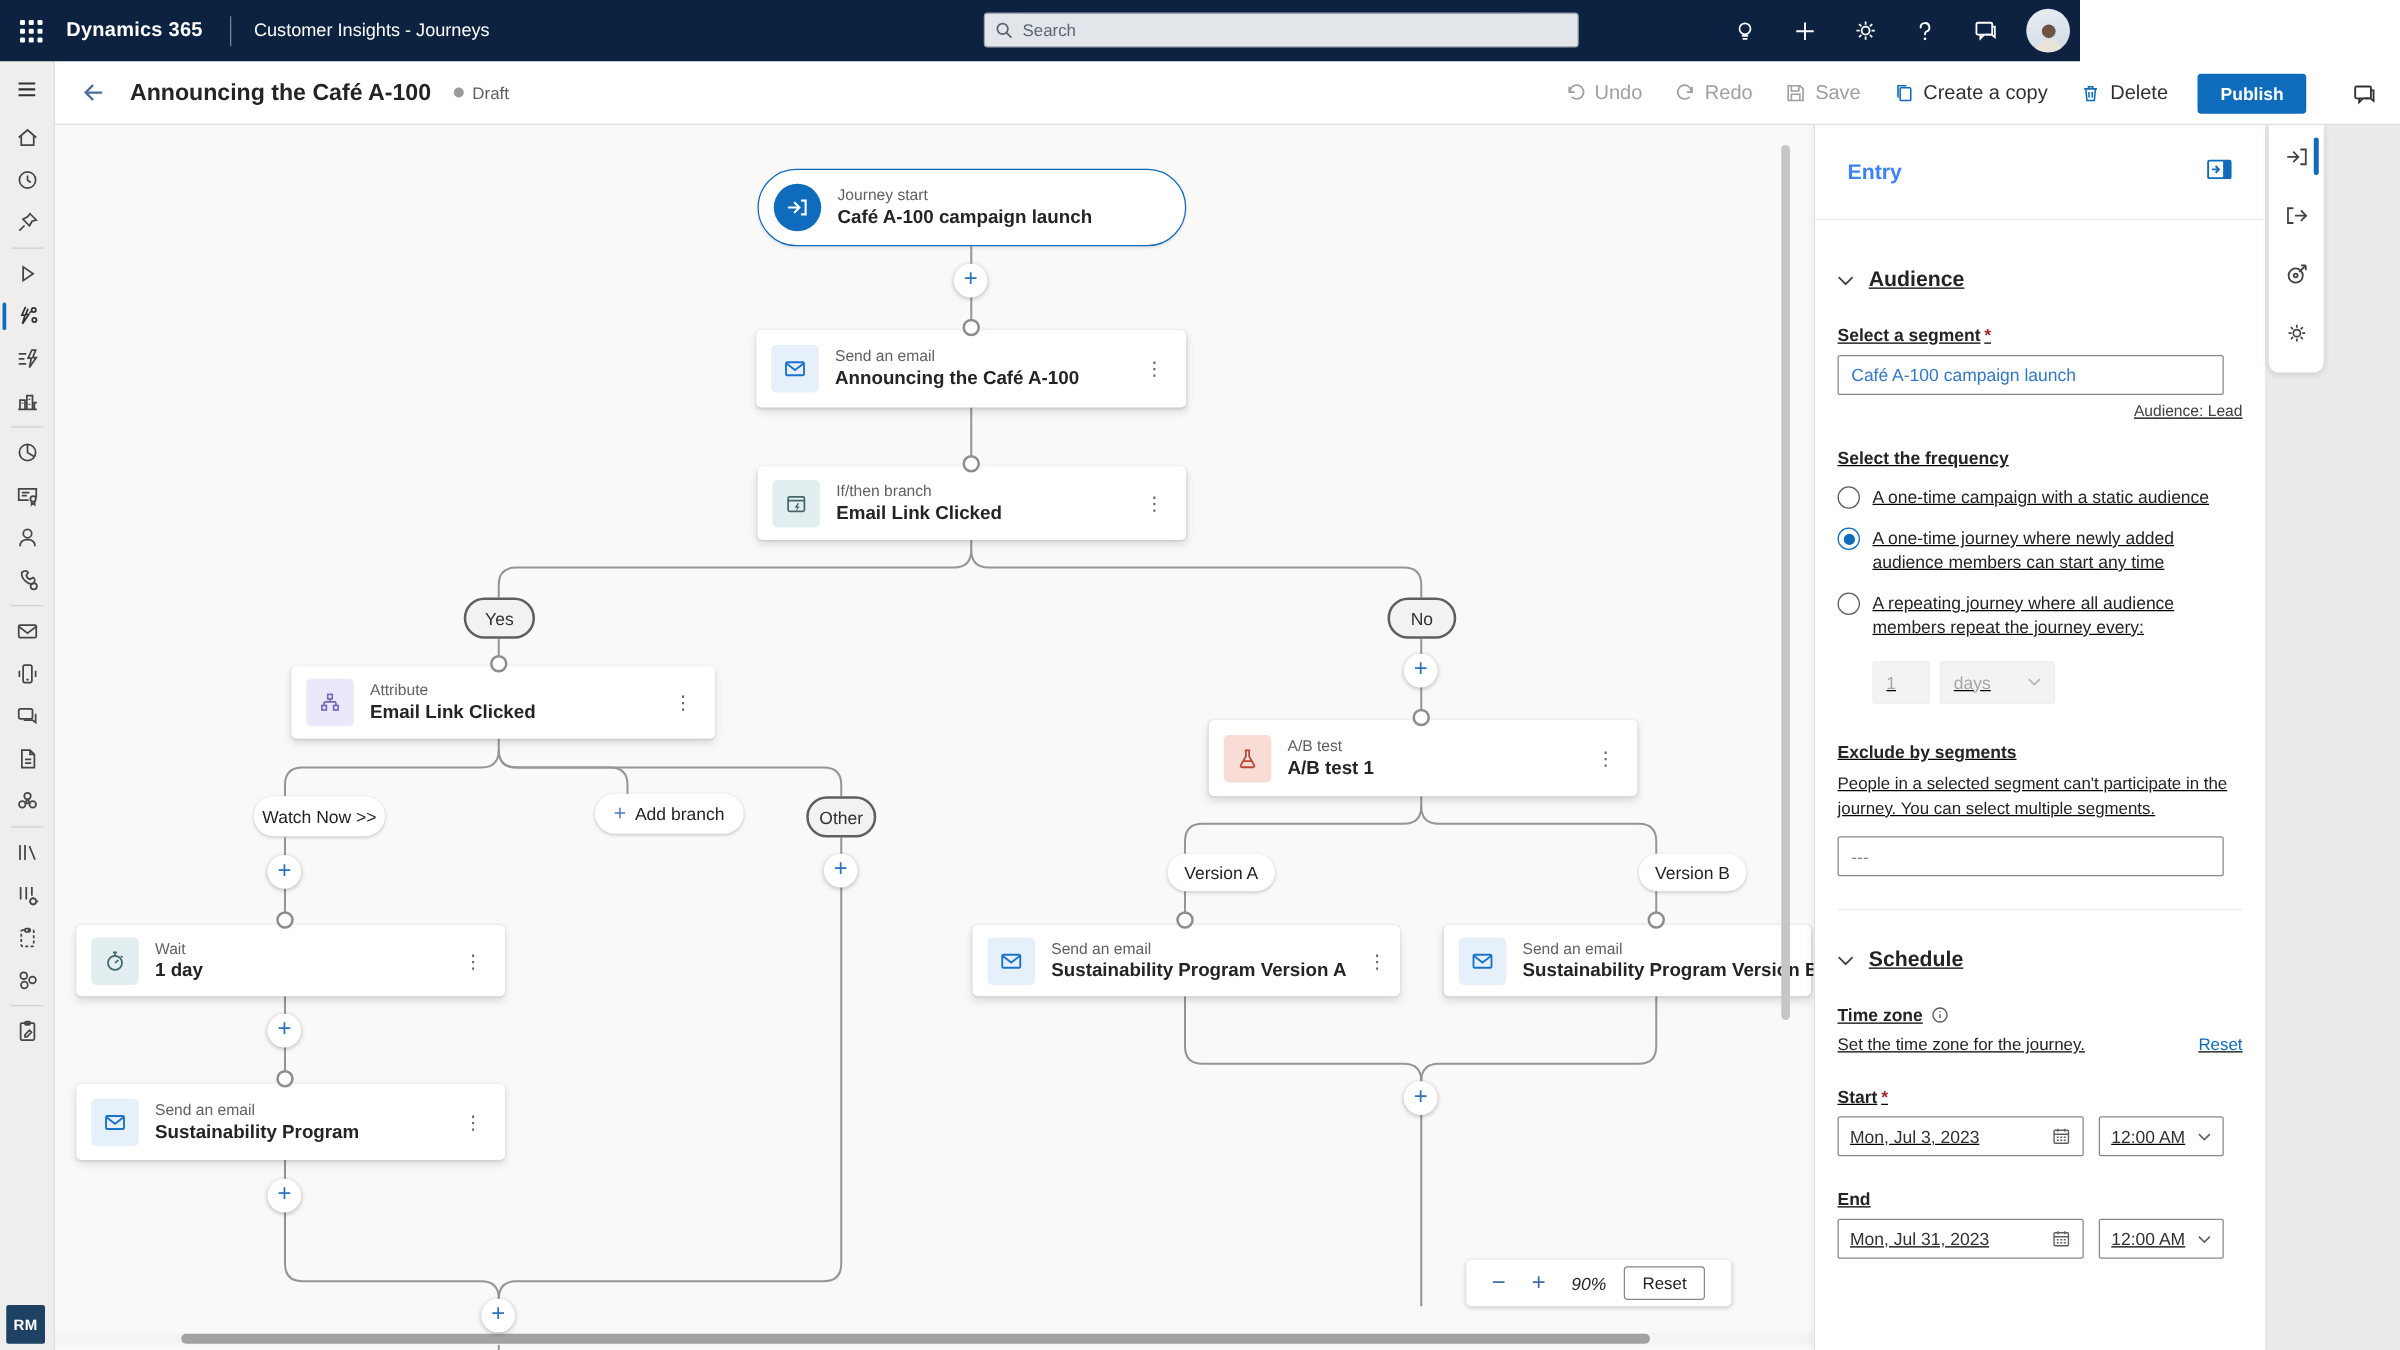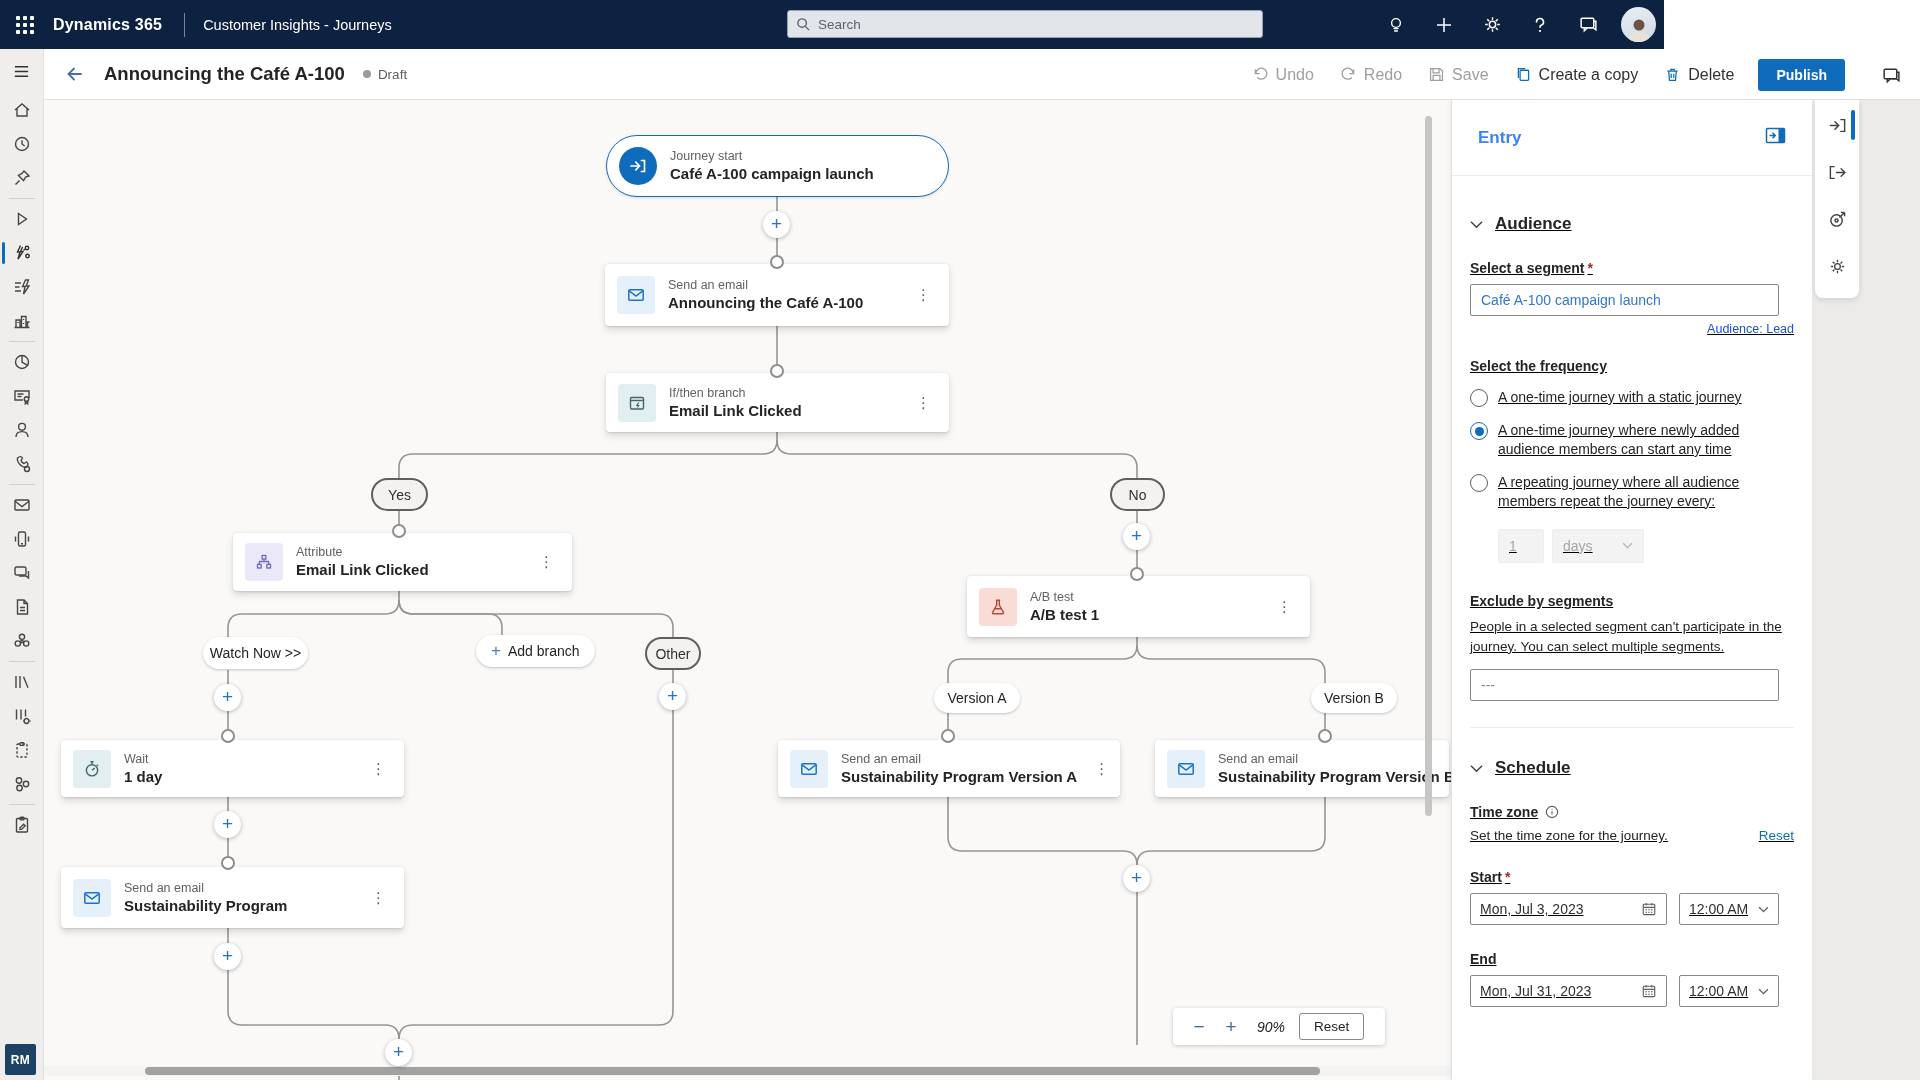--- a/index.html
+++ b/index.html
@@ -76,21 +76,21 @@
   .panel { position:absolute; left:1451px; top:100px; width:361px; height:980px; background:#fff; border-left:1px solid #e1dfdd; box-shadow:-2px 0 6px rgba(0,0,0,.05); z-index:10; }
   .panel-inner { padding:0 18px;text-decoration:underline; }
   .panel-head { display:flex; align-items:center; justify-content:space-between; height:76px; padding:0 26px; border-bottom:1px solid #ececec; }
   .panel-title { font-size:17px; font-weight:700; color:#3b82f6; }
   .section-head { display:flex; align-items:center; gap:12px; margin-top:38px; cursor:pointer; }
   .section-title { font-size:17px; font-weight:700; color:#242424; }
   .field-label { font-size:14px; font-weight:700; color:#242424; margin-top:26px; }
   .req { color:#a4262c; margin-left:3px; }
   .text-input { width:309px; height:32px; border:1px solid #8a8886; border-radius:2px; padding:0 10px; font-size:14px; font-family:inherit; color:#323130; margin-top:8px; background:#fff; }
   .text-input.blue { color:#3178c6; }
-  .hint-right { text-align:right; font-size:12.5px; color:#1d4ed8; margin-top:6px; }
+  .hint-right { text-align:right; font-size:12.5px; color:#404040; margin-top:6px; }
   .radio-row { display:flex; align-items:flex-start; gap:10px; margin-top:14px; cursor:pointer; }
   .radio { width:18px; height:18px; border-radius:50%; border:1.5px solid #605e5c; background:#fff; flex:0 0 auto; margin-top:1px; }
   .radio.on { border-color:#0f6cbd; position:relative; }
   .radio.on::after { content:""; position:absolute; left:3.5px; top:3.5px; width:9px; height:9px; border-radius:50%; background:#0f6cbd; }
   .radio-text { font-size:14px; color:#242424; line-height:1.35; max-width:278px; }
   .repeat-row { display:flex; gap:8px; margin:18px 0 0 28px; }
   .mini-input { width:46px; height:34px; background:#f3f3f3; border:1px solid #ededed; border-radius:2px; color:#a6a6a6; font-size:14px; padding:0 10px; font-family:inherit; }
   .mini-select { width:92px; height:34px; background:#f3f3f3; border:1px solid #ededed; border-radius:2px; color:#a6a6a6; font-size:14px; display:flex; align-items:center; justify-content:space-between; padding:0 10px; }
   .body-text { font-size:13.5px; color:#242424; line-height:1.5; margin-top:8px; max-width:312px; }
   .panel-div { height:1px; background:#ececec; margin-top:26px; }
@@ -623,21 +623,21 @@
       </div>
 
       <div class="field-label"><span>Select a segment</span><span class="req">*</span></div>
       <input class="text-input blue" value="Café A-100 campaign launch" style="">
       <div class="hint-right">Audience: Lead</div>
 
       <div class="field-label" style="margin-top:22px;">Select the frequency</div>
 
       <div class="radio-row">
         <div class="radio"></div>
-        <div class="radio-text">A one-time journey with a static journey</div>
+        <div class="radio-text">A one-time campaign with a static audience</div>
       </div>
       <div class="radio-row">
         <div class="radio on"></div>
         <div class="radio-text">A one-time journey where newly added audience members can start any time</div>
       </div>
       <div class="radio-row">
         <div class="radio"></div>
         <div class="radio-text">A repeating journey where all audience members repeat the journey every:</div>
       </div>
 

